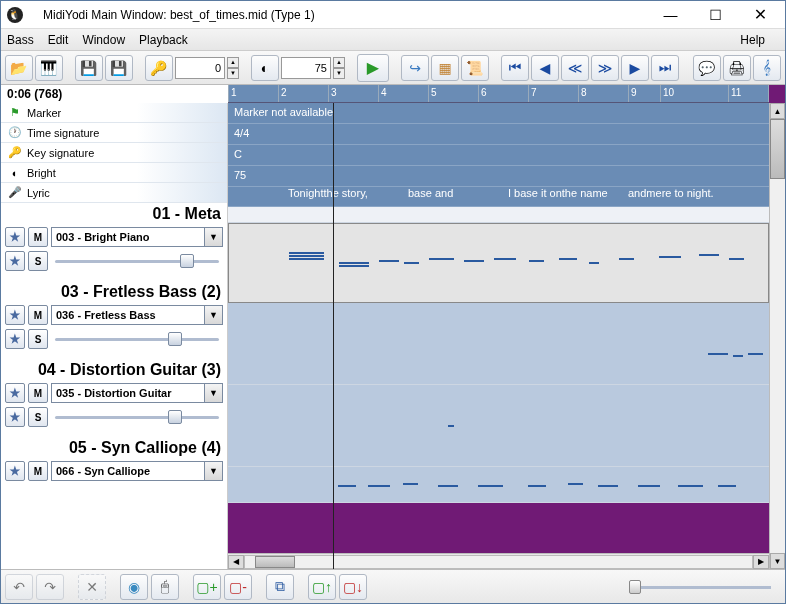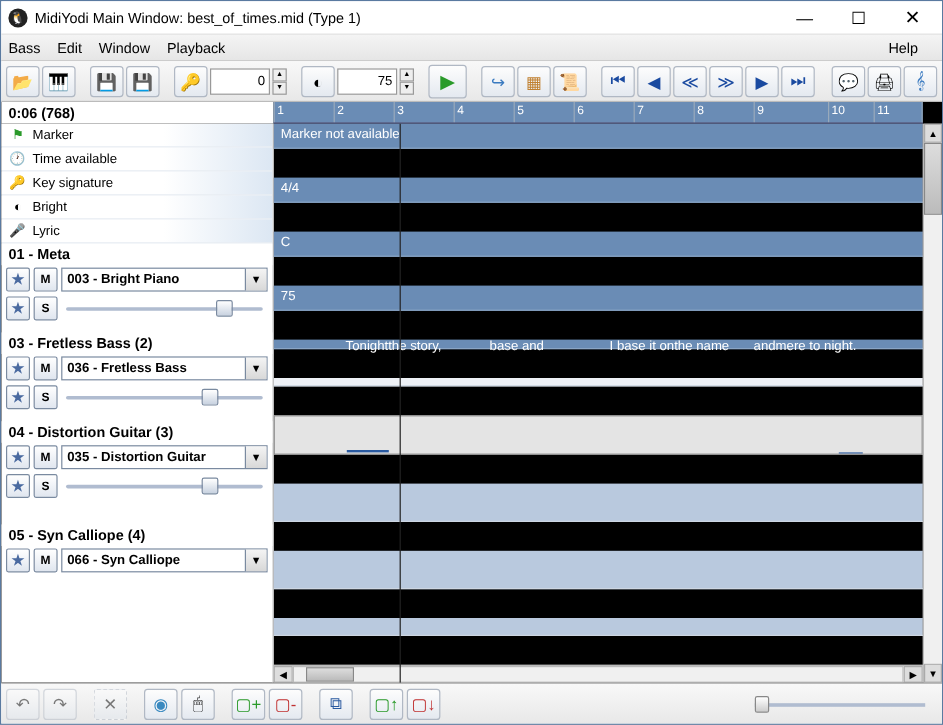--- a/index.html
+++ b/index.html
@@ -1,44 +1,44 @@
 <!DOCTYPE html>
 <html><head>
 <meta charset="utf-8">
 <style>
   * { box-sizing: border-box; margin: 0; padding: 0; }
   body { font-family: Tahoma, Arial, sans-serif; font-size: 11px; background: #fff; width: 786px; height: 604px; overflow: hidden; border: 1px solid #5a7aa0; display: flex; flex-direction: column; }
   .titlebar { height: 28px; background: #fff; display: flex; align-items: center; padding: 0 2px 0 6px; border-bottom: 1px solid #ddd; }
   .titlebar .appicon { width: 16px; height: 16px; background: #222; border-radius: 50%; display:inline-flex; align-items:center; justify-content:center; font-size:10px; color:#fff;}
-  .titlebar .title { margin-left: 6px; font-size: 12px; flex:1; }
+  .titlebar .title { margin-left: 20px; font-size: 12px; flex:1; }
   .winbtn { width: 45px; height: 26px; display:flex; align-items:center; justify-content:center; font-size:14px; }
   .winbtn.close { font-size:16px; }
   .menubar { height: 22px; background: linear-gradient(#f4f4f4,#e6e6e6); display:flex; align-items:center; padding:0 6px; border-bottom:1px solid #ccc; font-size:12px;}
   .menubar .mitem { margin-right: 14px; }
   .menubar .help { margin-left:auto; }
   .toolbar { height: 34px; background: linear-gradient(#f8f8f8,#e8e8e8); border-bottom:1px solid #bbb; display:flex; align-items:center; padding:0 4px; gap:2px;}
   .tbtn { width:28px; height:26px; border:1px solid #b0b8c4; border-radius:3px; background:linear-gradient(#fdfdfd,#e4e9f0); display:flex; align-items:center; justify-content:center; font-size:14px;}
   .tbtn.big { width:32px; height:28px;}
   .tsep { width:8px; }
   .numinput { width:50px; height:22px; border:1px solid #999; background:#fff; text-align:right; padding:0 3px; font-size:11px;}
   .spinner { width:12px; height:22px; display:flex; flex-direction:column;}
   .spinner div{flex:1; border:1px solid #999; background:#eee; font-size:6px; display:flex; align-items:center; justify-content:center;}
-  .main { flex:1; display:flex; flex-direction:column; overflow:hidden; background:#000000;}
+  .main { flex:1; display:flex; flex-direction:column; overflow:hidden; background:#701a75;}
   .timepos { height:18px; padding:2px 6px; font-weight:bold; font-size:12px; background:#fff;}
   .workspace { flex:1; display:flex; overflow:hidden; position:relative;}
   .leftpanel { width:227px; display:flex; flex-direction:column; border-right:1px solid #ccc; background:#fff;}
   .rightpanel { flex:1; display:flex; flex-direction:column; overflow:hidden; position:relative;}
   .ruler { height:18px; background:#6a8cb5; position:relative; color:#fff; font-size:10px; border-bottom:1px solid #557; overflow:hidden;}
   .ruler .tick { position:absolute; top:0; height:100%; border-left:1px solid #9ab; padding-left:2px; line-height:16px;}
   .inforow { height:20px; display:flex; align-items:center; border-bottom:1px solid #dfe6ee;}
   .inforow.left { padding-left:6px; background:linear-gradient(90deg,#fff 60%, #dce7f3);}
   .inforow .icn { width:16px; height:14px; margin-right:4px; display:inline-flex; align-items:center; justify-content:center; font-size:11px;}
   .infoband { background:#6a8cb5; color:#fff; border-bottom:1px solid #8aa5c5;}
   .infoband .val { padding-left:6px; line-height:19px; height:20px; font-size:11px;}
-  .trackhead { font-weight:bold; font-size:12px; padding:2px 6px; background:#fff;}
+  .trackhead { font-weight:bold; font-size:16px; padding:2px 6px; background:#fff;text-align:right;}
   .trackctrl { padding:2px 4px; display:flex; align-items:center; gap:3px;}
   .sqbtn { width:20px; height:20px; border:1px solid #7a8aa0; border-radius:2px; background:linear-gradient(#fff,#e0e6ef); display:flex; align-items:center; justify-content:center; font-size:10px; font-weight:bold;}
   .sqbtn.star { color:#4a6aa0; font-size:12px;}
   .instsel { flex:1; height:20px; border:1px solid #7a8aa0; background:#fff; display:flex; align-items:center;}
   .instsel .txt { flex:1; padding:0 4px; font-size:11px; font-weight:bold; overflow:hidden; white-space:nowrap;}
   .instsel .drop { width:18px; height:18px; border-left:1px solid #7a8aa0; background:linear-gradient(#f4f4f4,#d8d8d8); display:flex; align-items:center; justify-content:center; font-size:9px;}
   .slider { flex:1; height:18px; position:relative;}
   .slider .track{ position:absolute; left:4px; right:4px; top:8px; height:3px; background:#b0bcd0; border-radius:2px;}
   .slider .thumb{ position:absolute; top:2px; width:14px; height:14px; background:linear-gradient(#fff,#c8d2e0); border:1px solid #7a8aa0; border-radius:2px;}
   .tracklane { border-bottom:1px solid #cdd6e2; position:relative; overflow:hidden;}
@@ -125,36 +125,36 @@
     <div class="ruler" style="flex:1; margin-right:16px;">
       <div class="tick" style="left:0">1</div>
       <div class="tick" style="left:50px">2</div>
       <div class="tick" style="left:100px">3</div>
       <div class="tick" style="left:150px">4</div>
       <div class="tick" style="left:200px">5</div>
       <div class="tick" style="left:250px">6</div>
       <div class="tick" style="left:300px">7</div>
       <div class="tick" style="left:350px">8</div>
       <div class="tick" style="left:400px">9</div>
-      <div class="tick" style="left:462px">10</div>
+      <div class="tick" style="left:432px">10</div>
       <div class="tick" style="left:500px">11</div>
       <div class="tick" style="left:540px">1</div>
     </div>
   </div>
 
   <div class="workspace">
 
     <div class="leftpanel">
       <div class="inforow left">
           <span class="icn" style="color:#2a9a2a">⚑</span>
           <span>Marker</span>
         </div>
       <div class="inforow left">
           <span class="icn" style="color:#c08030">🕐</span>
-          <span>Time available</span>
+          <span>Time signature</span>
         </div>
       <div class="inforow left">
           <span class="icn" style="color:#c9a030">🔑</span>
           <span>Key signature</span>
         </div>
       <div class="inforow left">
           <span class="icn">◐</span>
           <span>Bright</span>
         </div>
       <div class="inforow left">
@@ -210,32 +210,32 @@
       </div>
       <div class="trackctrl">
         <div class="sqbtn star">★</div>
         <div class="sqbtn">S</div>
         <div class="slider">
             <div class="track"></div>
             <div class="thumb" style="left:68%"></div>
           </div>
       </div>
 
-      <div class="trackhead" style="margin-top:20px">05 - Syn Calliope (4)</div>
+      <div class="trackhead" style="margin-top:8px">05 - Syn Calliope (4)</div>
       <div class="trackctrl">
         <div class="sqbtn star">★</div>
         <div class="sqbtn">M</div>
         <div class="instsel">
             <span class="txt">066 - Syn Calliope</span>
             <span class="drop">▼</span>
           </div>
       </div>
     </div>
 
-    <div class="rightpanel" style="padding-right:16px;gap:24px;">
+    <div class="rightpanel" style="padding-right:16px;">
       <div class="playhead" style="left:105px;"></div>
 
       <div class="infoband">
           <div class="val">Marker not available</div>
         </div>
       <div class="infoband">
           <div class="val">4/4</div>
         </div>
       <div class="infoband">
           <div class="val">C</div>

